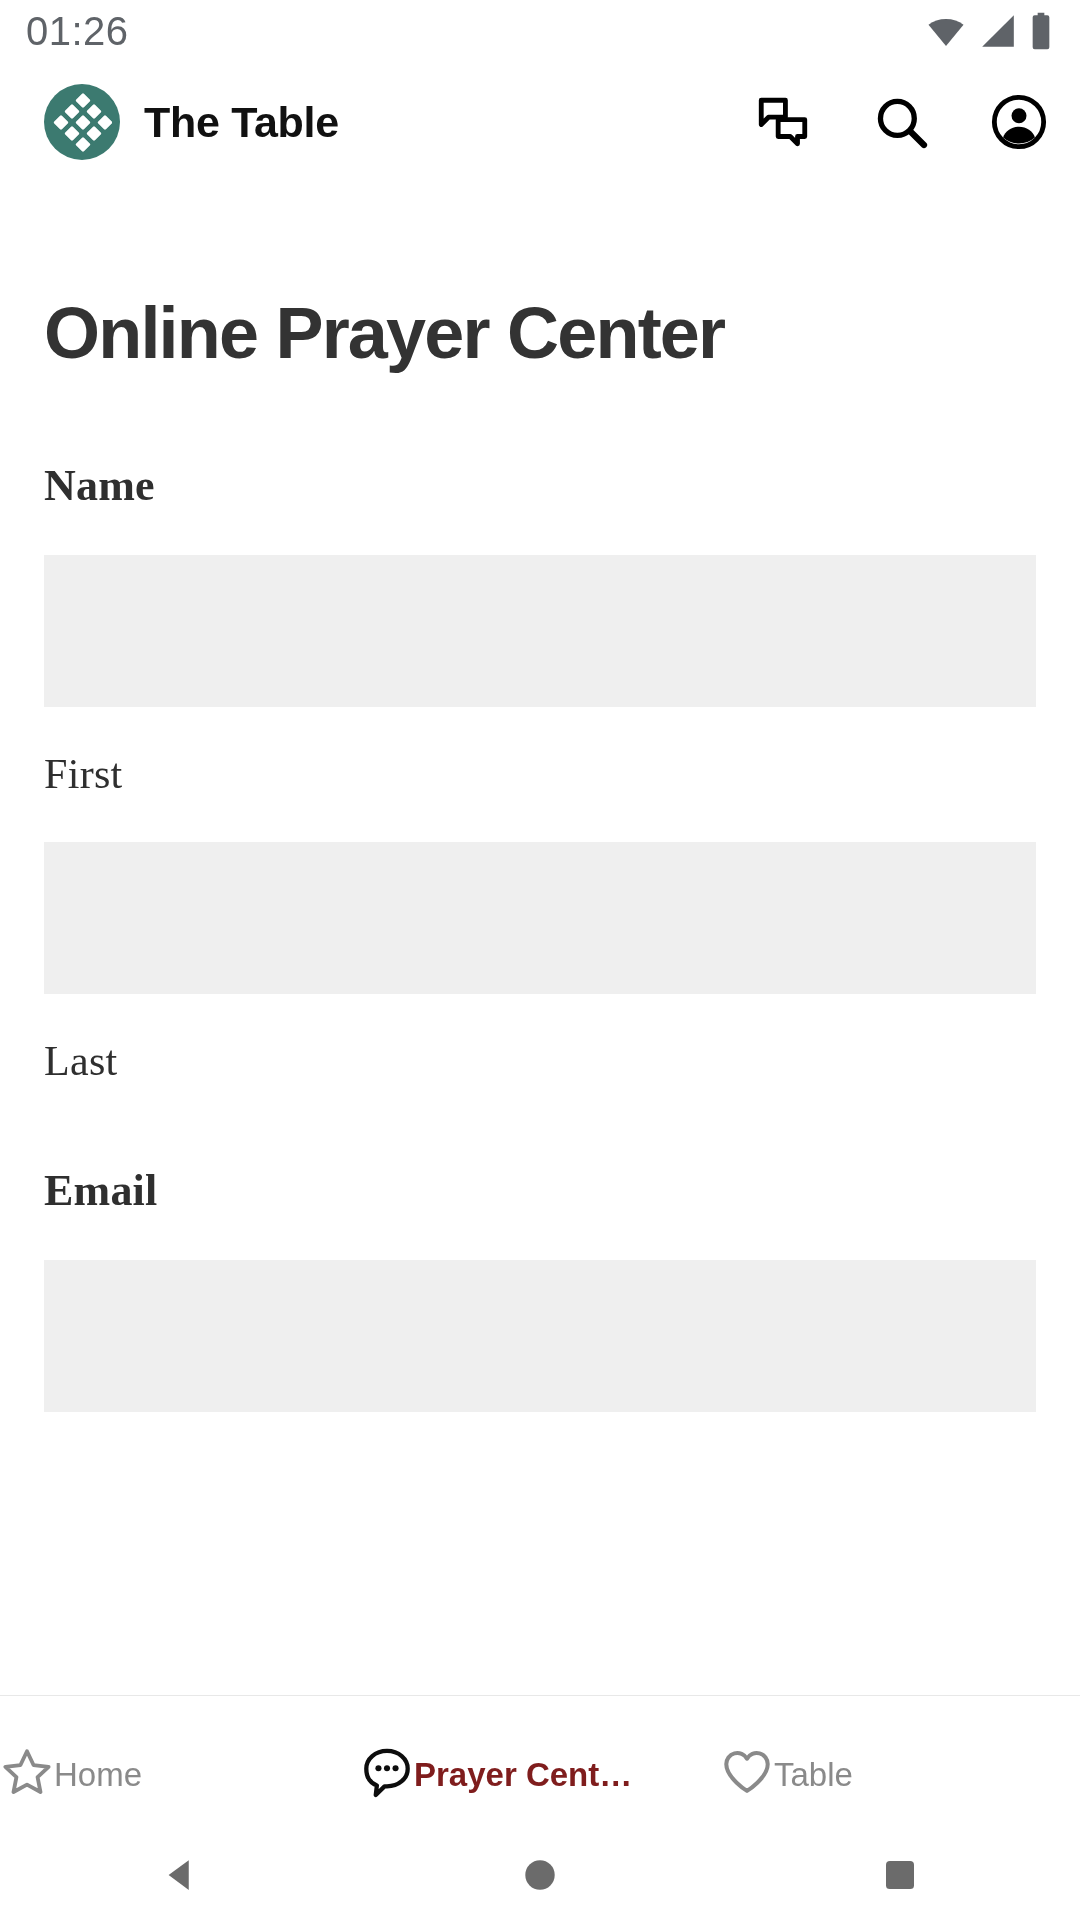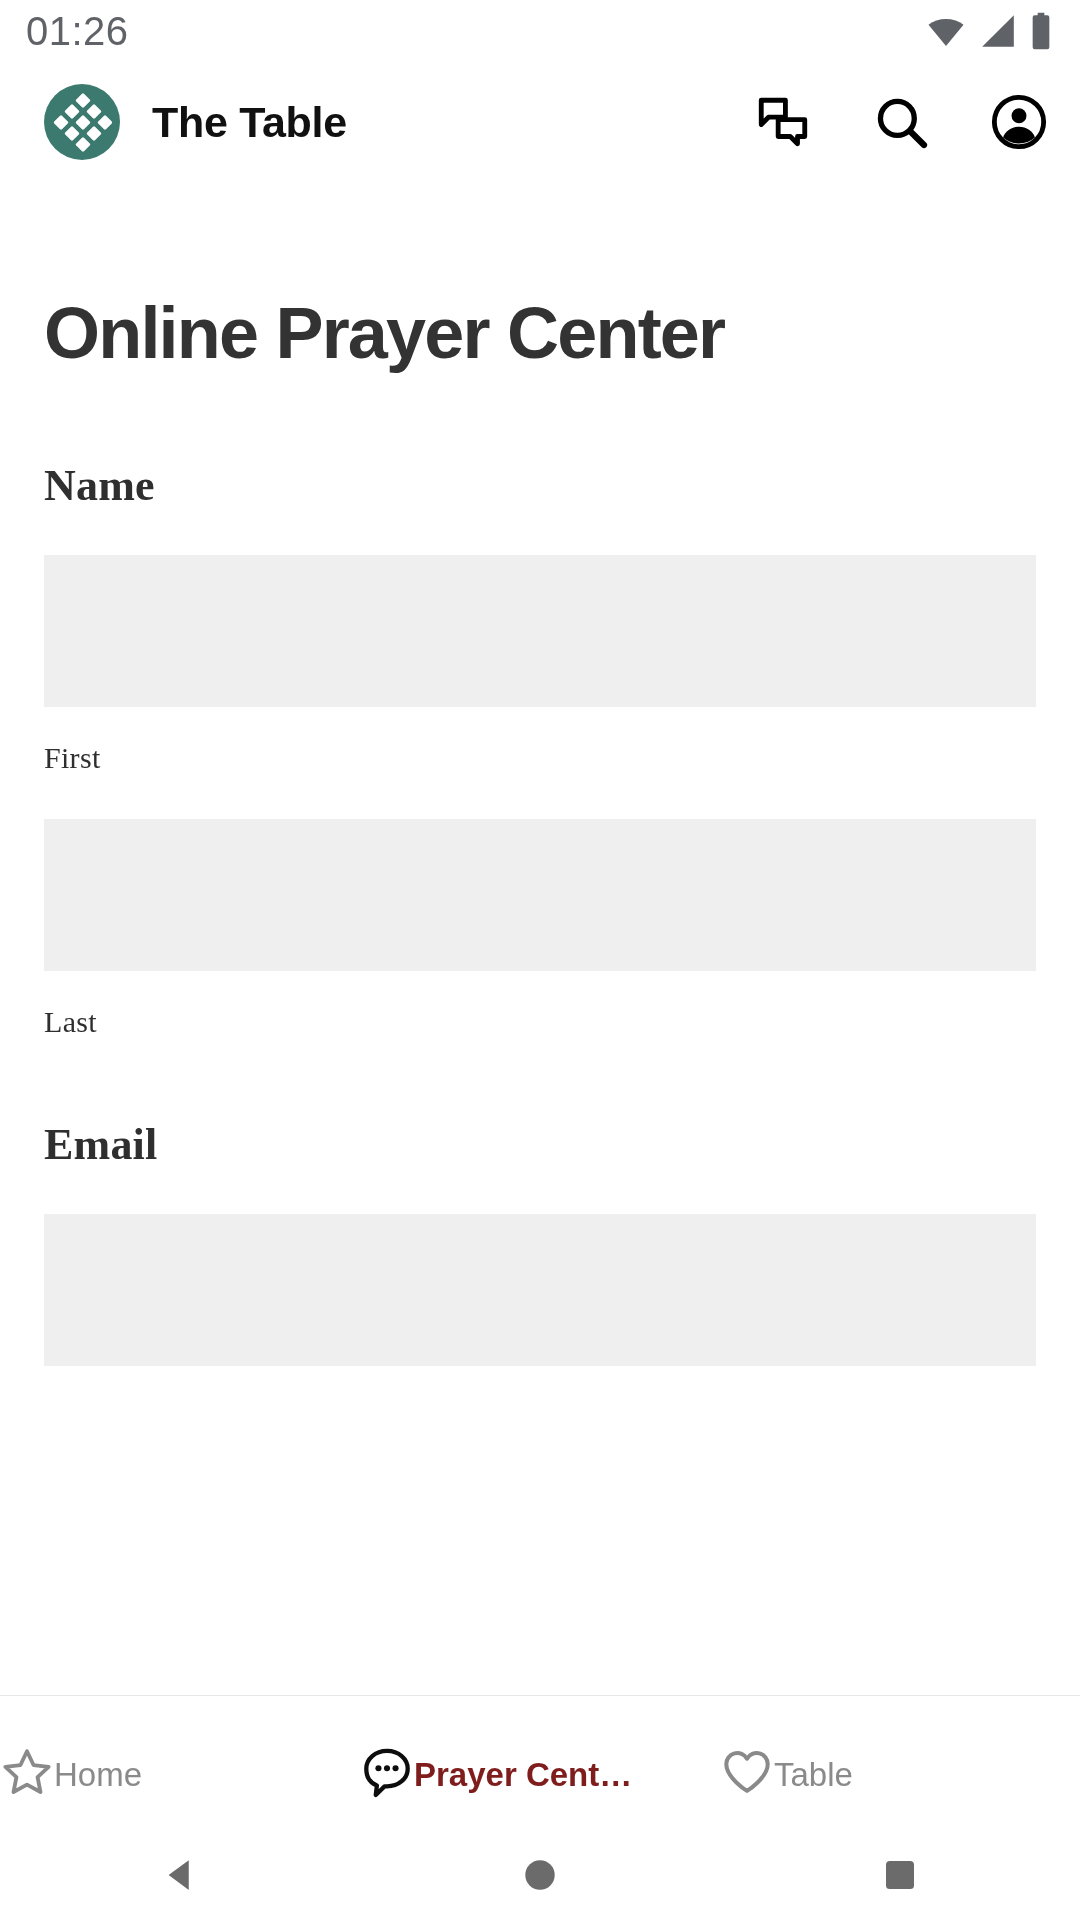--- a/index.html
+++ b/index.html
@@ -22,21 +22,21 @@
   }
   .status-icons{ display:flex; align-items:center; gap:13px; }
   .status-icons svg{ display:block; }
 
   
   .app-header{
     height:120px; width:100%;
     display:flex; align-items:center;
     padding:0 30px 0 44px;
   }
-  .brand{ display:flex; align-items:center; gap:32px; }
+  .brand{ display:flex; align-items:center; gap:24px; }
   .logo-circle{
     width:76px; height:76px; border-radius:50%;
     background:#3c7a70;
     position:relative; overflow:hidden;
     flex:none;
   }
   .logo-grid{
     position:absolute; left:50%; top:50%;
     width:60px; height:60px;
     transform:translate(-50%,-50%);
@@ -79,22 +79,22 @@
     background:#efefef; border:none;
     margin-top:44px;
     display:block;
     font-family:"Liberation Serif", serif;
     font-size:40px; color:#2f2f2f;
     padding:0 22px;
   }
   .text-input::placeholder{ color:#9a9a9a; }
   .sub-label{
     font-family:"Liberation Serif", serif;
-    font-size:30px; font-weight:normal; color:#2f2f2f;
-    margin-top:34px;
+    font-size:42px; font-weight:normal; color:#2f2f2f;
+    margin-top:43px;
     letter-spacing:0.3px;
   }
 
   
   .bottom-nav{
     position:absolute; left:0; bottom:90px;
     width:100%; height:135px;
     background:#ffffff;
     border-top:1px solid #e8e8e8;
     display:flex; align-items:flex-start;

